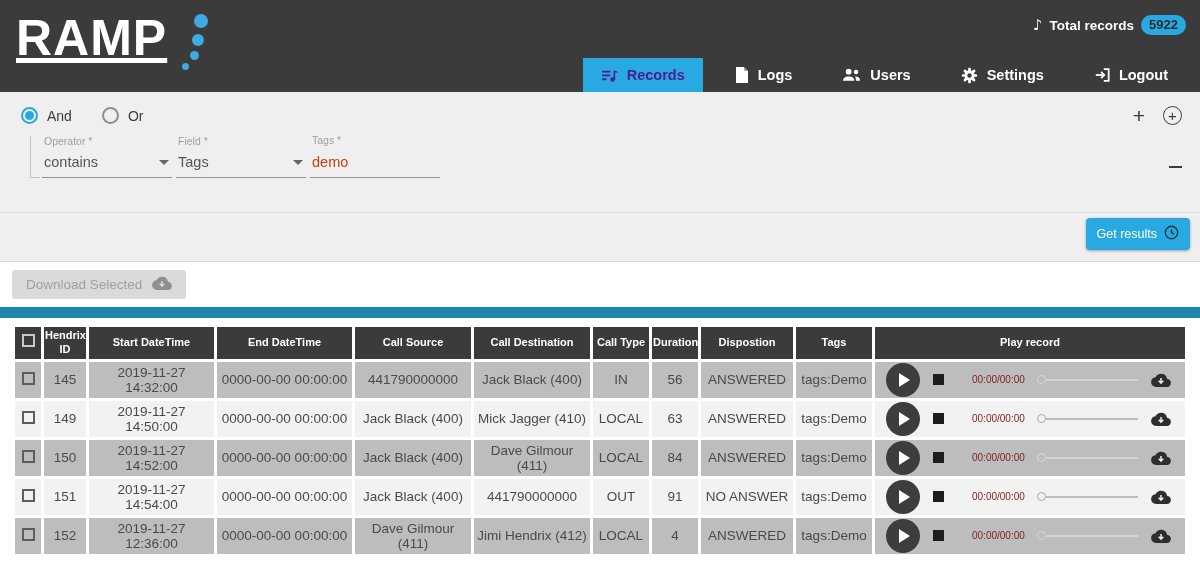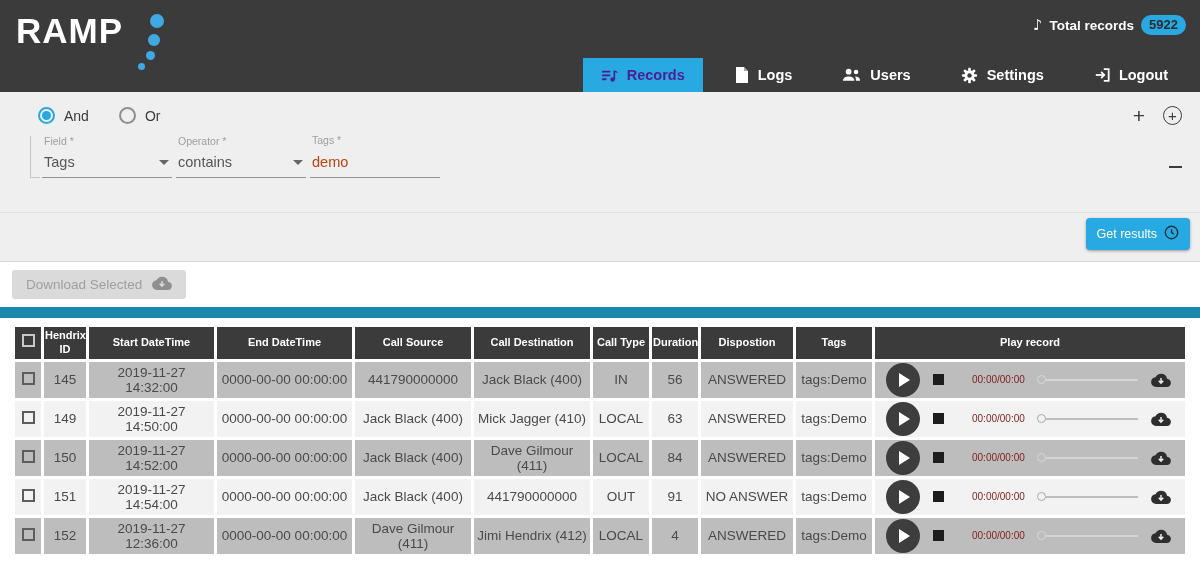--- a/index.html
+++ b/index.html
@@ -7,42 +7,42 @@
   body {
     width:1200px; height:579px; overflow:hidden;
     background:#ffffff;
     font-family:"Liberation Sans", sans-serif;
     -webkit-font-smoothing:antialiased;
   }
 
   
   .hdr { position:relative; height:92px; background:#3b3b3b; }
   .logo { position:absolute; left:16px; top:13px; display:flex; }
-  .logo-text { color:#fff; font-size:35px; font-weight:bold; letter-spacing:1px; line-height:1; }
+  .logo-text { color:#fff; font-size:50px; font-weight:bold; letter-spacing:1px; line-height:1;text-decoration:underline; }
   .logo-dots { position:relative; width:34px; height:62px; margin-left:12px; }
   .logo-dots i { position:absolute; border-radius:50%; background:#3fa9e1; }
   .ld1 { width:14px; height:14px; left:15px; top:1px; }
   .ld2 { width:12px; height:12px; left:13px; top:21px; }
   .ld3 { width:9px;  height:9px;  left:11px; top:38px; }
   .ld4 { width:7px;  height:7px;  left:3px;  top:50px; }
 
   .total-records { position:absolute; right:14px; top:15px; display:flex; align-items:center; gap:7px;
     color:#fff; font-weight:bold; font-size:13.5px; }
   .note-glyph { font-family:"DejaVu Sans", sans-serif; font-size:15px; color:#fff; }
   .tr-badge { background:#29a9e1; color:#2b2b2b; padding:2px 8px 3px; border-radius:10px; font-weight:bold; font-size:13px; }
 
   .nav { position:absolute; right:14px; bottom:0; display:flex; }
   .tab { display:flex; align-items:center; gap:9px; height:34px; padding:0 18px; margin-left:14px;
     color:#fff; font-size:14.5px; font-weight:bold; cursor:pointer; }
   .tab.active { background:#29a9e1; color:#4c1d95; }
   .tab svg { display:block; }
 
   
   .filter-panel { position:relative; height:170px; background:#efefef; border-bottom:1px solid #d6d6d6; }
-  .filter-top { display:flex; align-items:center; gap:30px; padding:15px 0 0 38px; }
+  .filter-top { display:flex; align-items:center; gap:30px; padding:15px 0 0 21px; }
   .radio-opt { display:flex; align-items:center; gap:9px; font-size:14px; color:#3c3c3c; cursor:pointer; }
   .radio { width:17px; height:17px; border-radius:50%; border:2px solid #29a9e1; position:relative; background:transparent; }
   .radio.checked::after { content:""; position:absolute; inset:2px; border-radius:50%; background:#29a9e1; }
   .radio.unchecked { border-color:#8f8f8f; }
   .filter-top-actions { position:absolute; right:18px; top:13px; display:flex; gap:18px; align-items:center; }
   .plus-glyph { font-size:21px; color:#3c3c3c; line-height:1; cursor:pointer; font-weight:normal; }
   .plus-circle { width:19px; height:19px; border:1.5px solid #3c3c3c; border-radius:50%;
     display:flex; align-items:center; justify-content:center; font-size:15px; color:#3c3c3c; cursor:pointer; line-height:1; padding-bottom:1px; }
 
   .filter-row { display:flex; align-items:flex-end; margin:10px 0 0 30px; padding-right:18px; }
@@ -187,30 +187,30 @@
     </label>
     <div class="filter-top-actions">
       <span class="plus-glyph">+</span>
       <span class="plus-circle">+</span>
     </div>
   </div>
 
   <div class="filter-row">
     <div class="bracket"></div>
     <div class="ffield">
+      <div class="flabel">Operator *</div>
+      <div class="fvalue">
+        <span>contains</span>
+        <i class="caret"></i>
+      </div>
+    </div>
+    <div class="ffield">
       <div class="flabel">Field *</div>
       <div class="fvalue">
         <span>Tags</span>
-        <i class="caret"></i>
-      </div>
-    </div>
-    <div class="ffield">
-      <div class="flabel">Operator *</div>
-      <div class="fvalue">
-        <span>contains</span>
         <i class="caret"></i>
       </div>
     </div>
     <div class="ffield">
       <div class="flabel">Tags *</div>
       <input class="finput" type="text" value="demo" style="">
     </div>
     <span class="minus-wrap">
         <span class="minus-bar"></span>
       </span>

